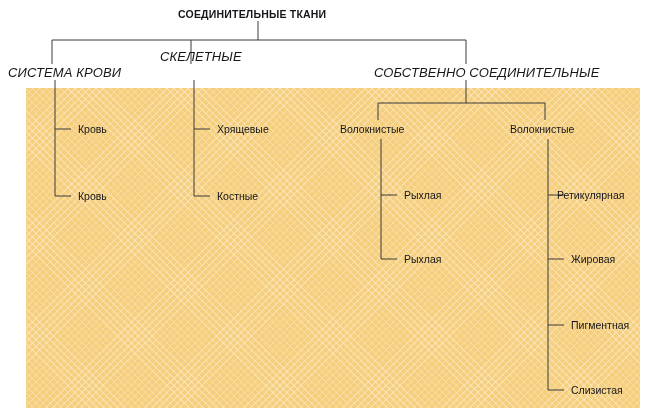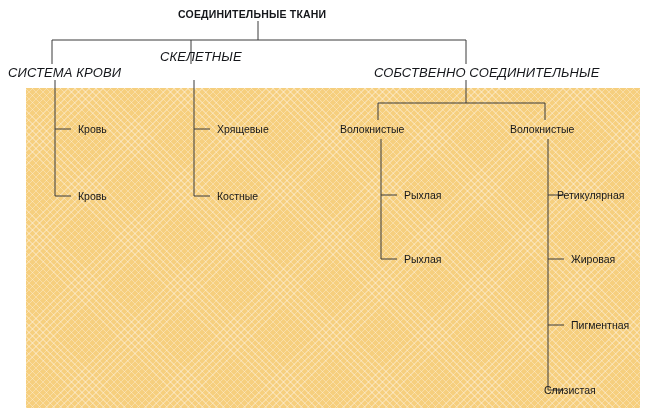--- a/index.html
+++ b/index.html
@@ -112,15 +112,15 @@
   <div class="node" style="left:217px; top:123px;">Хрящевые</div>
   <div class="node" style="left:217px; top:190px;">Костные</div>
   <div class="node" style="left:340px; top:123px;text-align:center;">Волокнистые</div>
   <div class="node" style="left:510px; top:123px;">Волокнистые</div>
 
   <div class="node" style="left:404px; top:189px;">Рыхлая</div>
   <div class="node" style="left:404px; top:253px;">Рыхлая</div>
   <div class="node" style="left:557px; top:189px;">Ретикулярная</div>
   <div class="node" style="left:571px; top:253px;">Жировая</div>
   <div class="node" style="left:571px; top:319px;text-align:right;">Пигментная</div>
-  <div class="node" style="left:544px; top:384px;">Слизистая</div>
+  <div class="node" style="left:571px; top:384px;">Слизистая</div>
 
 </div>
 
 </body></html>

